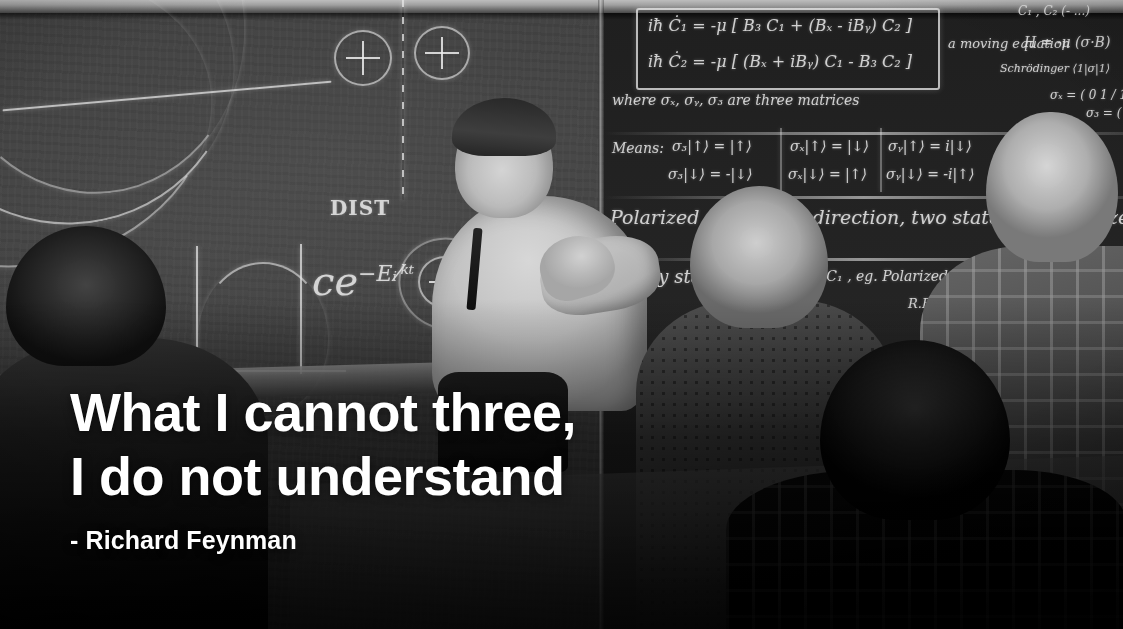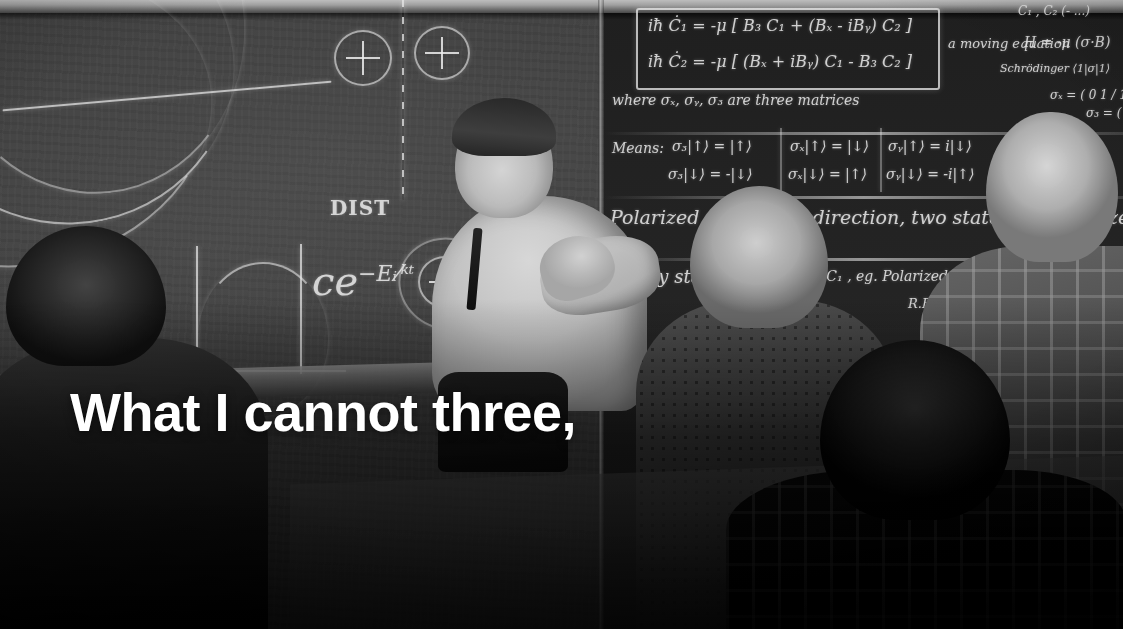--- a/index.html
+++ b/index.html
@@ -354,15 +354,17 @@
 
     <div id="stu-left-body" class="person"></div>
     <div id="stu-left-head" class="person"></div>
 
     <div id="vignette"></div>
     <div id="scrim"></div>
   </div>
 
   <div id="quote-block">
     <div class="quote-line">What I cannot three,</div>
+    <div class="quote-line">I do not understand</div>
+    <div id="attribution">- Richard Feynman</div>
   </div>
 
 </div>
 
 </body></html>

